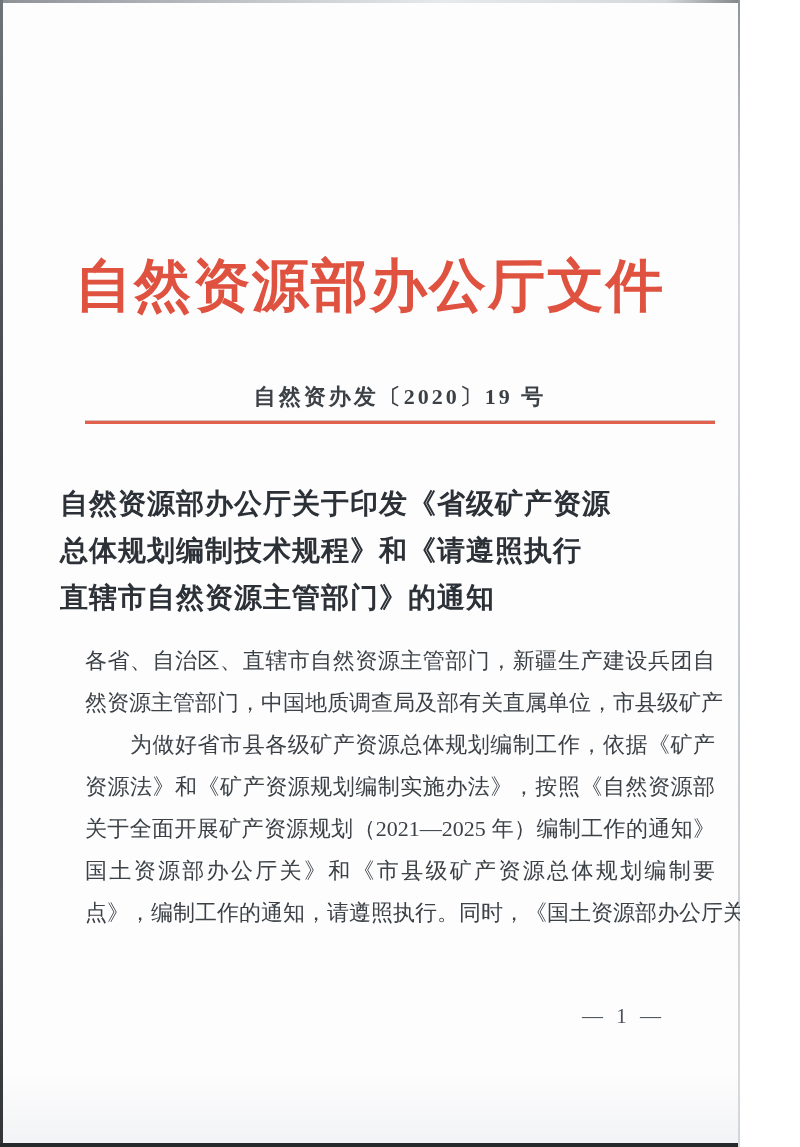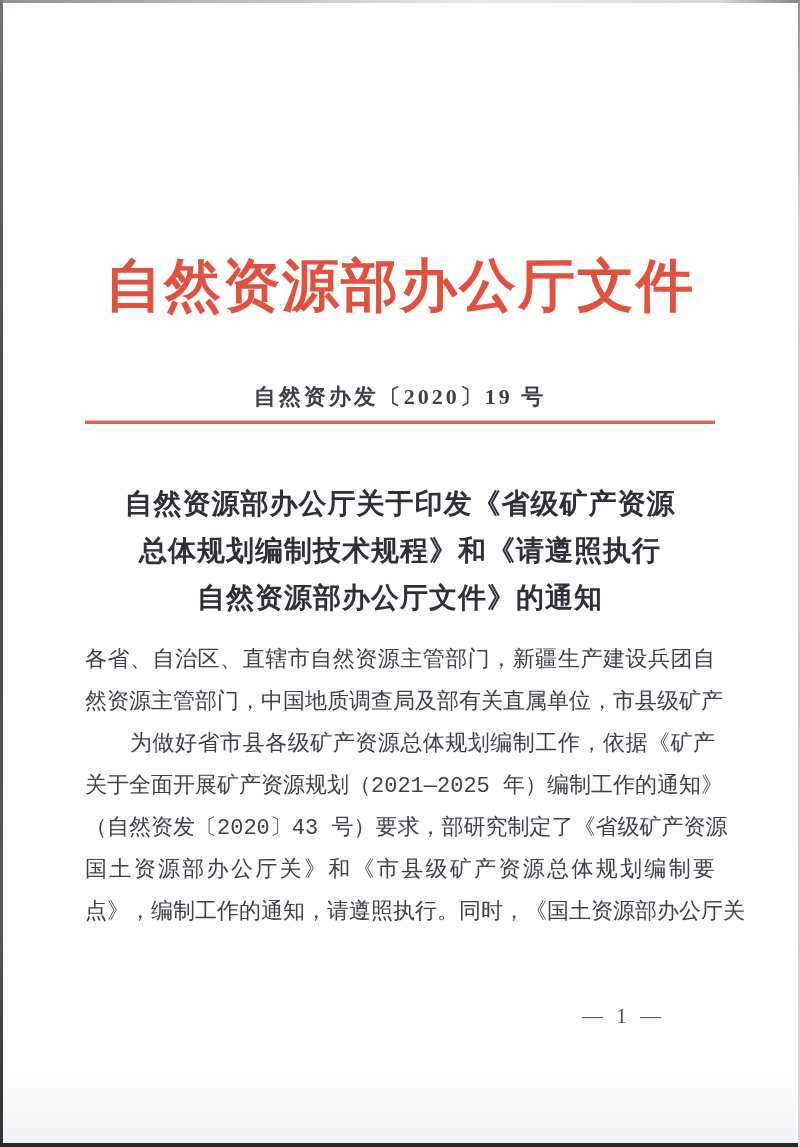--- a/index.html
+++ b/index.html
@@ -2,21 +2,21 @@
 <html style="--masthead-red: #df5240; --rule-red: #e0614d; --title-text: #2c3137; --body-text: #3c4146;"><head>
 <meta charset="utf-8">
 <style>
   html, body {
     margin: 0;
     padding: 0;
     background: #ffffff;
   }
   .page {
     position: relative;
-    width: 800px;
+    width: 740px;
     height: 1147px;
     background: #fdfdfe;
     overflow: hidden;
     font-family: "Liberation Serif", "DejaVu Serif", serif;
   }
   
   .edge { position: absolute; pointer-events: none; }
   .edge-top {
     top: 0; left: 0; width: 100%; height: 3px;
     background: linear-gradient(to right, #7a7f84 0%, #b9bec2 35%, #e3e6e9 60%, #cdd2d6 90%, #6d7276 100%);
@@ -71,21 +71,20 @@
     width: 630px;
     height: 3px;
     background: var(--rule-red, #e0614d);
     box-shadow: 0 -1px 0 rgba(150,80,70,0.35);
   }
   .notice-title {
     position: absolute;
     top: 480px;
     left: 60px;
     width: 680px;
-    text-align: center;
     font-size: 28px;
     font-weight: 700;
     line-height: 47px;
     letter-spacing: 1px;
     color: var(--title-text, #2c3137);
   }
   .body-text {
     position: absolute;
     top: 640px;
     left: 85px;
@@ -93,21 +92,20 @@
     font-size: 22px;
     line-height: 42px;
     color: var(--body-text, #3c4146);
   }
   .body-line {
     height: 42px;
     white-space: nowrap;
     text-align: justify;
     text-align-last: justify;
     text-justify: inter-character;
-    font-family: Liberation Mono, monospace;
   }
   .body-line.line-short {
     text-align: left;
     text-align-last: left;
     letter-spacing: 2px;
   }
   .page-number {
     position: absolute;
     top: 1004px;
     left: 85px;
@@ -132,27 +130,27 @@
 
   <h1 class="masthead">自然资源部办公厅文件</h1>
 
   <div class="doc-number">自然资办发〔2020〕19 号</div>
 
   <div class="red-rule"></div>
 
   <div class="notice-title">
     <div>自然资源部办公厅关于印发《省级矿产资源</div>
     <div>总体规划编制技术规程》和《请遵照执行</div>
-    <div>自然资源部办公厅文件》的通知</div>
+    <div>直辖市自然资源主管部门》的通知</div>
   </div>
 
   <div class="body-text">
     <div class="body-line">各省、自治区、直辖市自然资源主管部门，新疆生产建设兵团自</div>
     <div class="body-line">然资源主管部门，中国地质调查局及部有关直属单位，市县级矿产</div>
     <div class="body-line">　　为做好省市县各级矿产资源总体规划编制工作，依据《矿产</div>
+    <div class="body-line">资源法》和《矿产资源规划编制实施办法》，按照《自然资源部</div>
     <div class="body-line">关于全面开展矿产资源规划（2021—2025 年）编制工作的通知》</div>
-    <div class="body-line">（自然资发〔2020〕43 号）要求，部研究制定了《省级矿产资源</div>
     <div class="body-line">国土资源部办公厅关》和《市县级矿产资源总体规划编制要</div>
     <div class="body-line">点》，编制工作的通知，请遵照执行。同时，《国土资源部办公厅关</div>
   </div>
 
   <div class="page-number">— 1 —</div>
 </div>
 
 </body></html>

